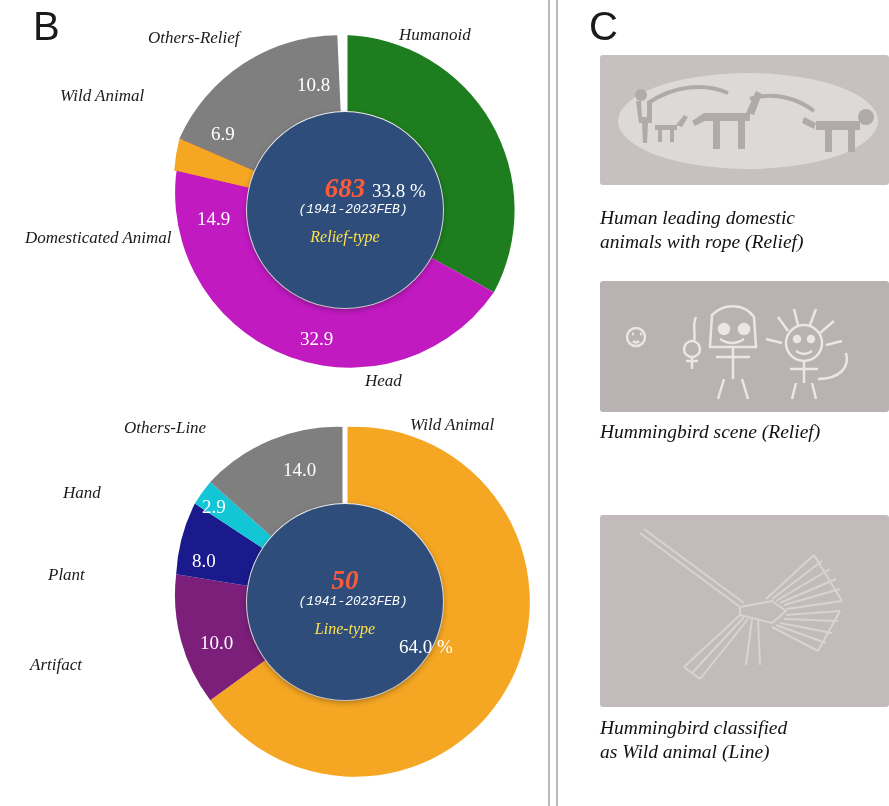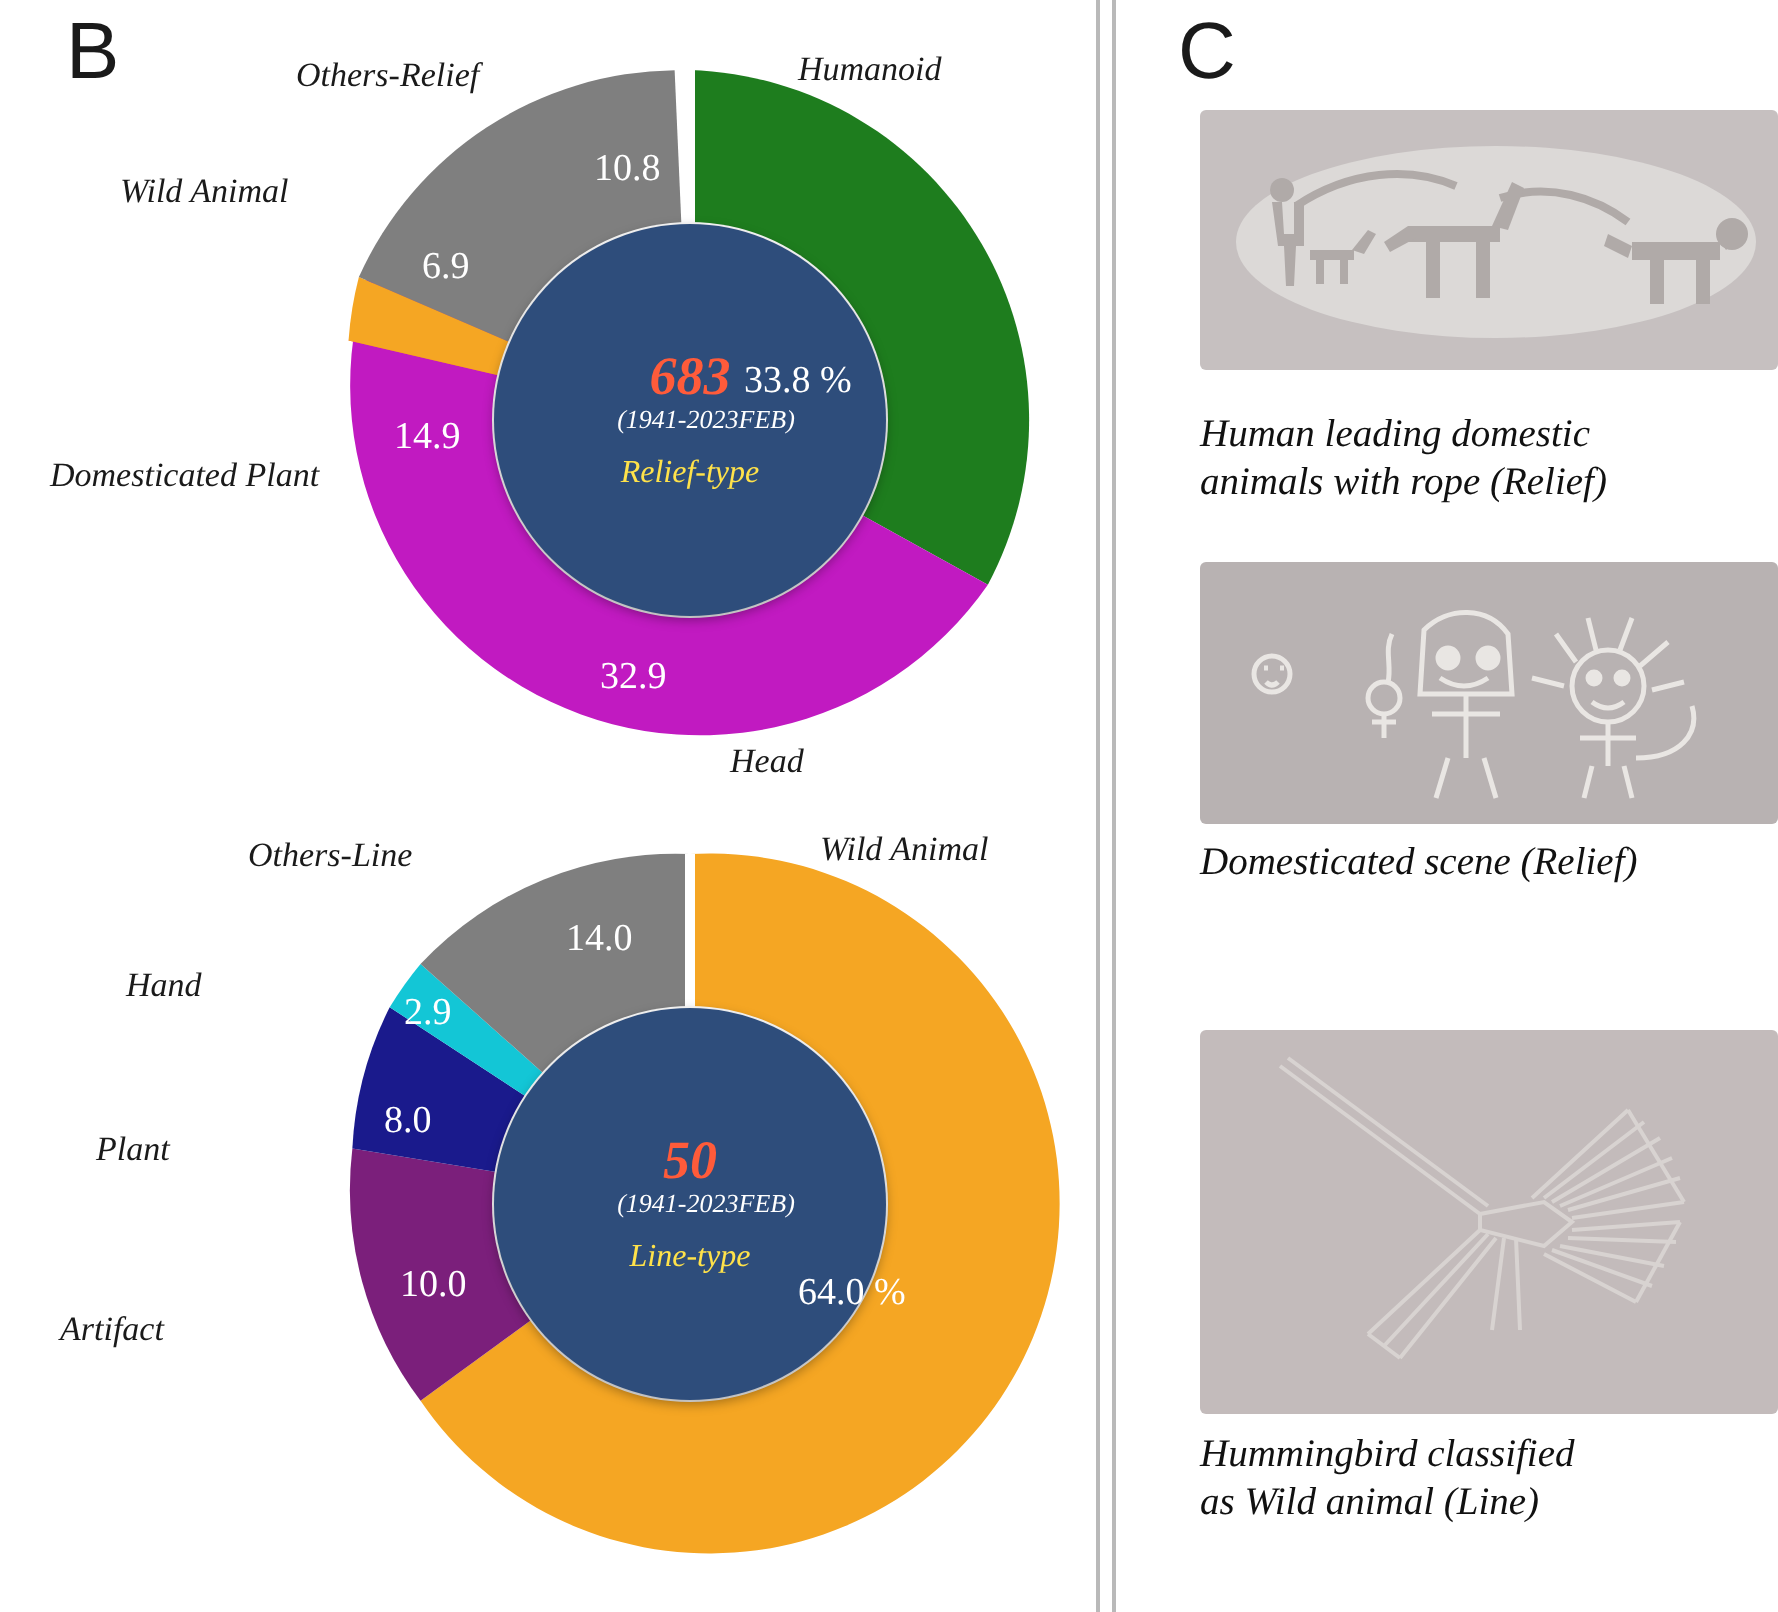--- a/index.html
+++ b/index.html
@@ -50,21 +50,21 @@
   }
   .hole-count {
     font-family: "Liberation Serif", serif;
     font-style: italic;
     font-weight: bold;
     color: #ff5b3a;
     font-size: 27px;
     line-height: 1.05;
   }
   .hole-years {
-    font-family: Liberation Serif, serif;
+    font-family: Liberation Mono, monospace;
     font-style: italic;
     color: #ffffff;
     font-size: 13px;
     line-height: 1.3;
     margin-left: 16px;
   }
   .hole-type {
     font-family: "Liberation Serif", serif;
     font-style: italic;
     color: #ffe24a;
@@ -138,21 +138,21 @@
   </div>
 
   <div class="slice-value" style="left:372px; top:180px;">33.8 %</div>
   <div class="slice-value" style="left:300px; top:328px;">32.9</div>
   <div class="slice-value" style="left:197px; top:208px;">14.9</div>
   <div class="slice-value" style="left:211px; top:123px;">6.9</div>
   <div class="slice-value" style="left:297px; top:74px;">10.8</div>
 
   <div class="cat-label" style="left:399px; top:25px;">Humanoid</div>
   <div class="cat-label" style="left:365px; top:371px;">Head</div>
-  <div class="cat-label" style="left:25px; top:228px; width:150px; text-align:left;"><span style="white-space:pre-line;">Domesticated Plant</span></div>
+  <div class="cat-label" style="left:25px; top:228px; width:150px; text-align:left;"><span style="white-space:pre-line;">Domesticated Animal</span></div>
   <div class="cat-label" style="left:60px; top:86px;">Wild Animal</div>
   <div class="cat-label" style="left:148px; top:28px;">Others-Relief</div>
 </div>
 
 <div class="donut-wrap">
   <svg class="fig-svg" style="position:absolute; left:155px; top:412px;" width="380" height="380" viewBox="0 0 380 380">
 
     <path d="M190,190 L190,15 A175,175 0 1,1 55.27,288.37 Z" fill="#f5a623"></path>
 
     <path d="M190,190 L55.27,288.37 A175,175 0 0,1 21.18,162.21 Z" fill="#7b1f7b"></path>
@@ -238,21 +238,21 @@
 
       <path d="M188,50 l-10,-14 M198,44 l-4,-16 M210,44 l6,-16 M220,52 l14,-12 M182,62 l-16,-4 M226,64 l16,-4"></path>
       <circle cx="204" cy="62" r="18"></circle>
       <circle cx="197" cy="58" r="3" fill="#e9e6e3"></circle>
       <circle cx="211" cy="58" r="3" fill="#e9e6e3"></circle>
       <path d="M196,70 q8,6 16,0"></path>
       <path d="M204,80 l0,22 M190,88 l28,0 M218,98 C240,98 250,86 246,72"></path>
       <path d="M196,102 l-4,16 M212,102 l4,16"></path>
     </g>
   </svg>
-  <div class="photo-caption" style="left:600px; top:420px; width:289px;">Domesticated scene (Relief)</div>
+  <div class="photo-caption" style="left:600px; top:420px; width:289px;">Hummingbird scene (Relief)</div>
 </div>
 
 <div class="photo-card">
   <svg class="photo" style="left:600px; top:515px;" width="289" height="192" viewBox="0 0 289 192">
     <rect x="0" y="0" width="289" height="192" fill="#c3bbbb"></rect>
     <g stroke="#d8d3d1" stroke-width="2" fill="none">
 
       <path d="M40,18 L140,92"></path>
       <path d="M44,14 L144,88"></path>
 

